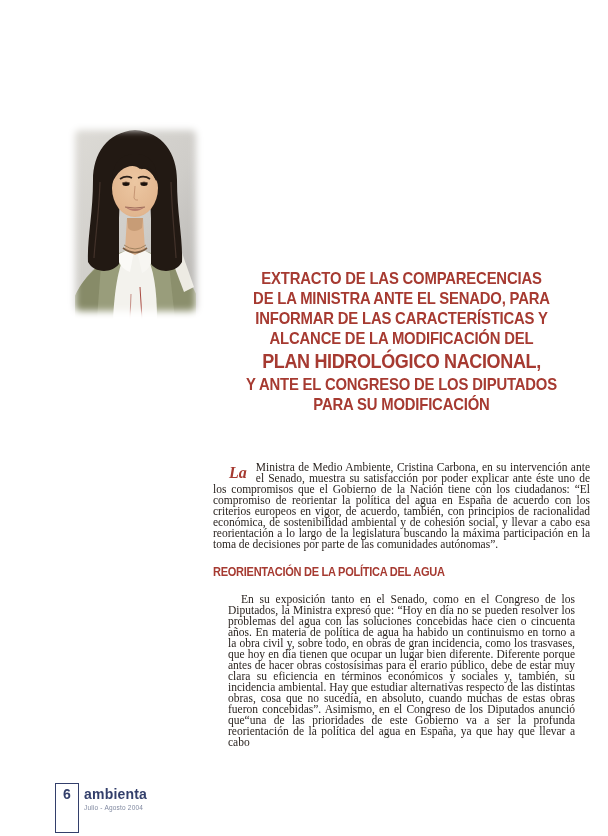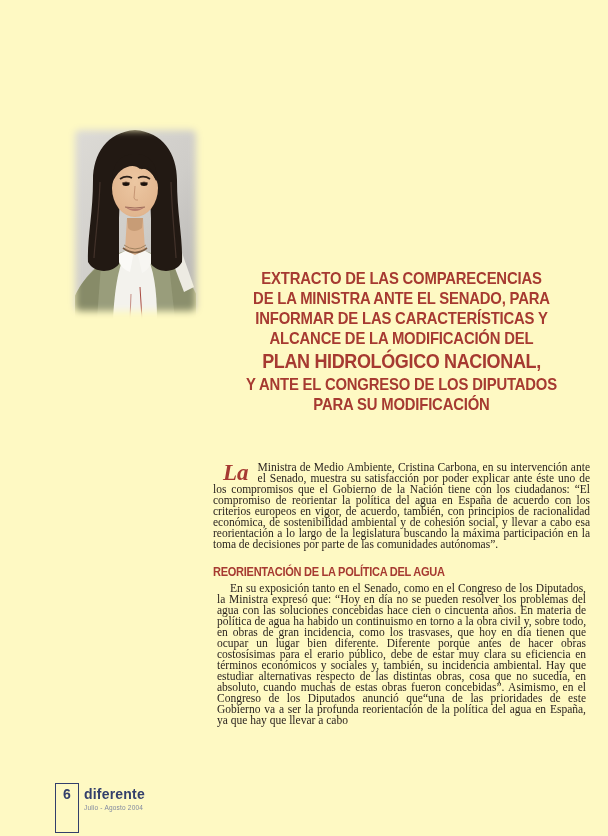--- a/index.html
+++ b/index.html
@@ -1,19 +1,19 @@
 <!DOCTYPE html>
 <html><head>
 <meta charset="utf-8">
 <style>
   html,body{margin:0;padding:0;background:#e9e9e9;}
   .page{
     position:relative;
     width:608px;height:836px;
-    background:#fef9c3;
+    background:#ffffff;
     margin:0 auto;
     overflow:hidden;
     font-family:"Liberation Serif", serif;
   }
   
   .photo{
     position:absolute;left:67px;top:122px;width:137px;height:197px;
   }
   .photo svg{display:block;width:100%;height:100%;}
   
@@ -35,37 +35,37 @@
     margin:48px 0 0 0;
     font-size:11.5px;line-height:11px;
     text-align:justify;
     color:#2b2420;
   }
   .dropcap{
     float:left;
     font-family:"Liberation Serif", serif;
     font-style:italic;font-weight:bold;
     color:#a63a31;
-    font-size:23px;line-height:19px;height:20px;
-    margin:1px 9px 0 10px;
+    font-size:16px;line-height:19px;height:20px;
+    margin:1px 9px 0 16px;
   }
   .it{}
   .sec{
     margin:16px 0 4px 0;
     color:#a63a31;
     font-family:"Liberation Sans", sans-serif;
     font-weight:bold;
     font-size:12px;line-height:13px;
     letter-spacing:-0.3px;
     transform:scaleX(0.92);
     transform-origin:0 50%;
     white-space:nowrap;
   }
   .body2{
-    margin:4px;
+    margin:15px;
     font-size:11.5px;line-height:11px;
     text-align:justify;
     text-indent:13px;
     color:#2b2420;
   }
   
   .footer{position:absolute;left:0;top:0;width:608px;height:836px;pointer-events:none;}
   .pn-box{
     position:absolute;left:55px;top:783px;width:22px;height:48px;
     border:1.3px solid #333f6b;
@@ -173,17 +173,17 @@
 
     <p class="intro"><span class="dropcap">La</span><span>Ministra de Medio Ambiente, Cristina Carbona,  en su intervención ante el Senado, muestra su satisfacción por poder explicar ante éste uno de los compromisos que el Gobierno de la Nación tiene con los ciudadanos: </span><span class="it">“El compromiso de reorientar la política del agua en España de acuerdo con los criterios europeos en vigor, de acuerdo, también, con principios de racionalidad económica, de sostenibilidad ambiental y de cohesión social, y llevar a cabo esa reorientación a lo largo de la legislatura buscando la máxima participación en la toma de decisiones por parte de las comunidades autónomas”.</span></p>
 
     <h2 class="sec">REORIENTACIÓN DE LA POLÍTICA DEL AGUA</h2>
 
     <p class="body2"><span>En su exposición tanto en el Senado, como en el Congreso de los Diputados,  la Ministra expresó que: </span><span class="it">“Hoy en día no se pueden resolver los problemas del agua con las soluciones concebidas hace cien o cincuenta años.  En materia de política de agua ha habido un continuismo en torno a la obra civil y, sobre todo, en obras de gran incidencia, como los trasvases, que hoy en día tienen que ocupar un lugar bien diferente. Diferente porque antes de hacer obras costosísimas para el erario público, debe de estar muy clara su eficiencia en términos económicos y sociales y, también, su incidencia ambiental. Hay que estudiar alternativas respecto de las distintas obras, cosa que no sucedía, en absoluto, cuando muchas de estas obras fueron concebidas”.</span><span> Asimismo, en el Congreso de los Diputados anunció que</span><span class="it">“una de las prioridades de este Gobierno va a ser la profunda reorientación de la política del agua en España, ya que hay que llevar a cabo</span></p>
   </div>
 
   <div class="footer">
     <div class="pn-box"><span>6</span></div>
-    <div class="mag">diferente</div>
+    <div class="mag">ambienta</div>
     <div class="issue">Julio - Agosto 2004</div>
   </div>
 
 </div>
 
 </body></html>

